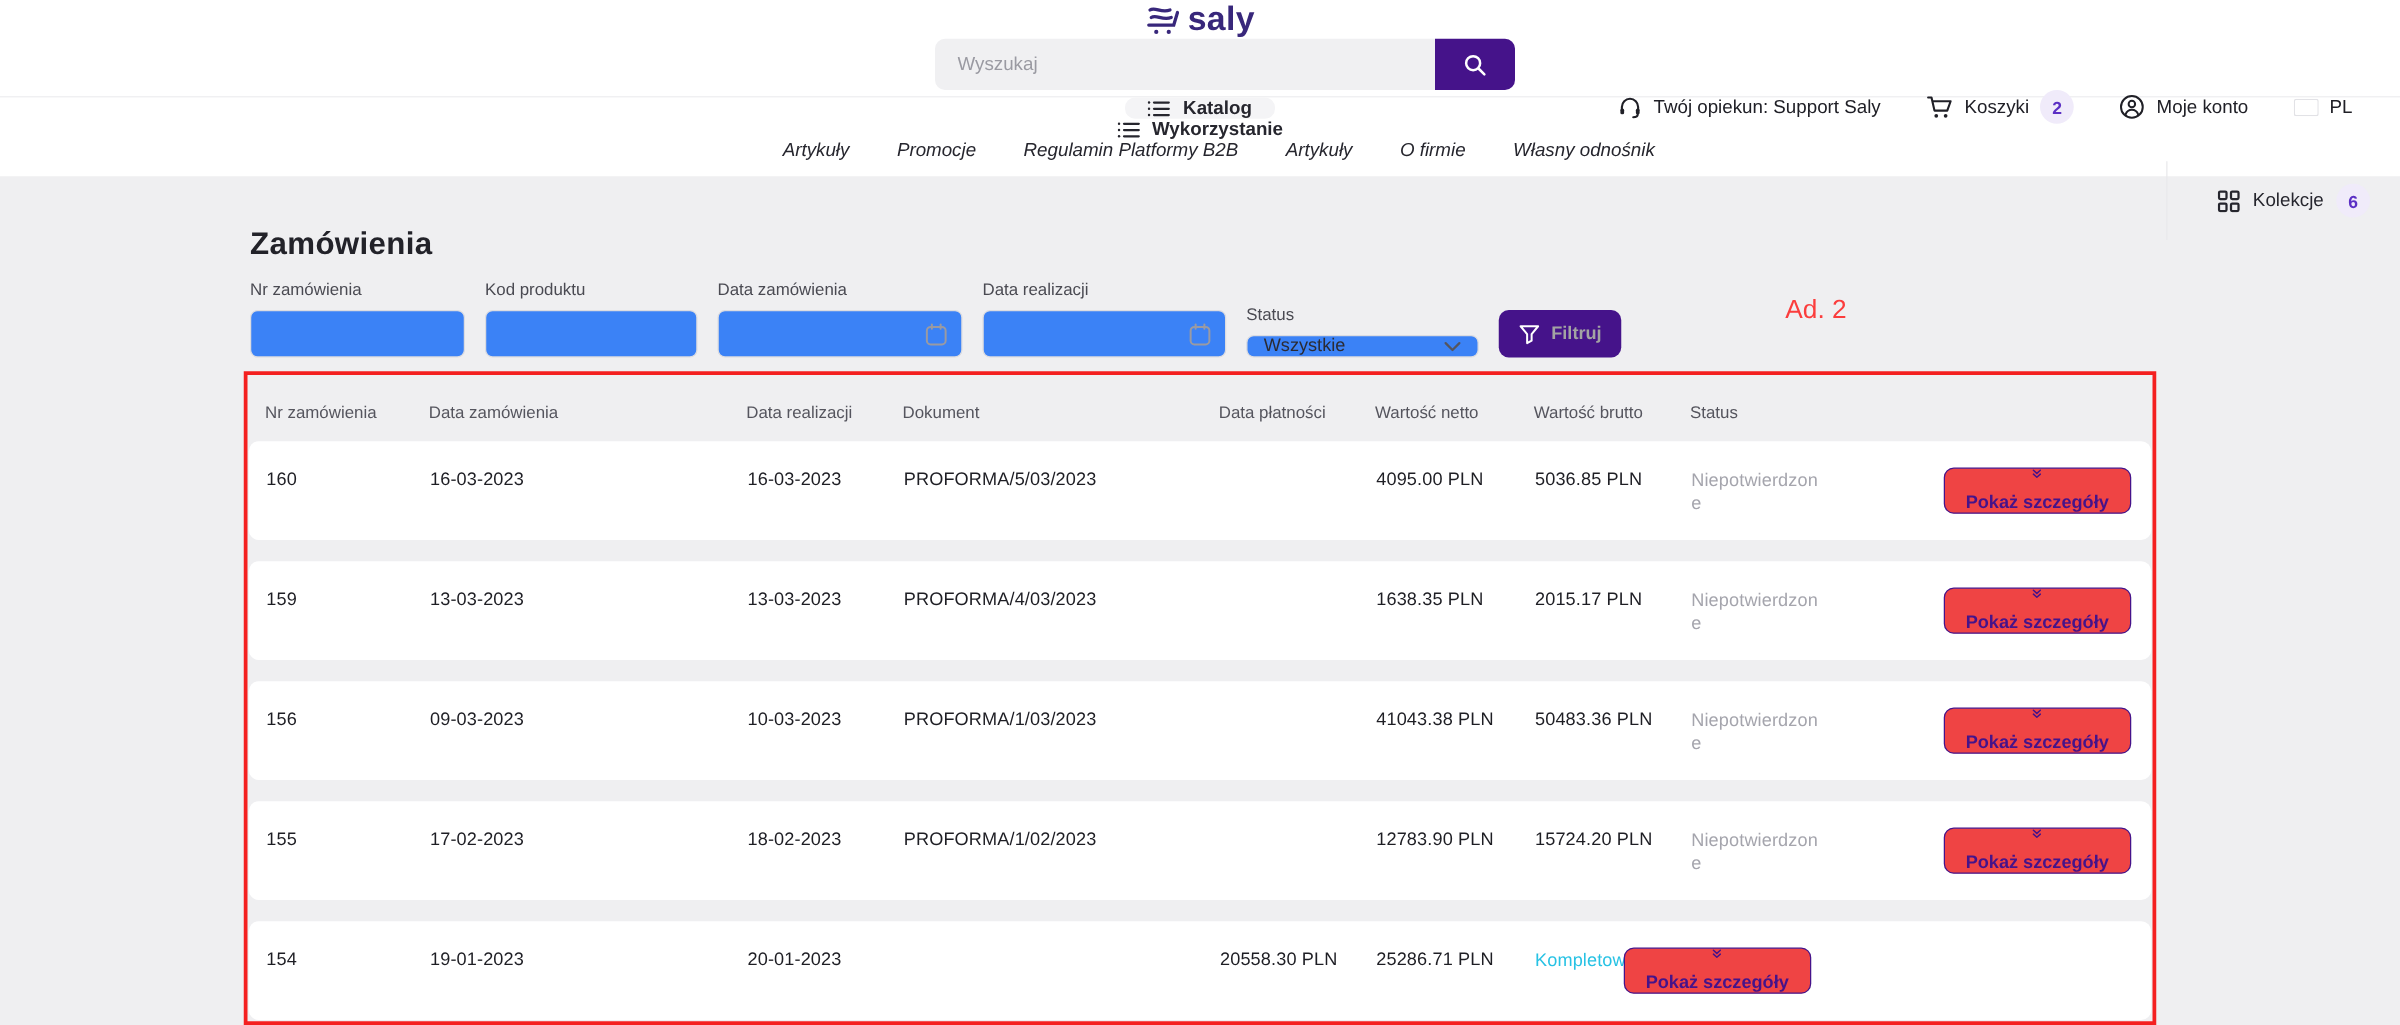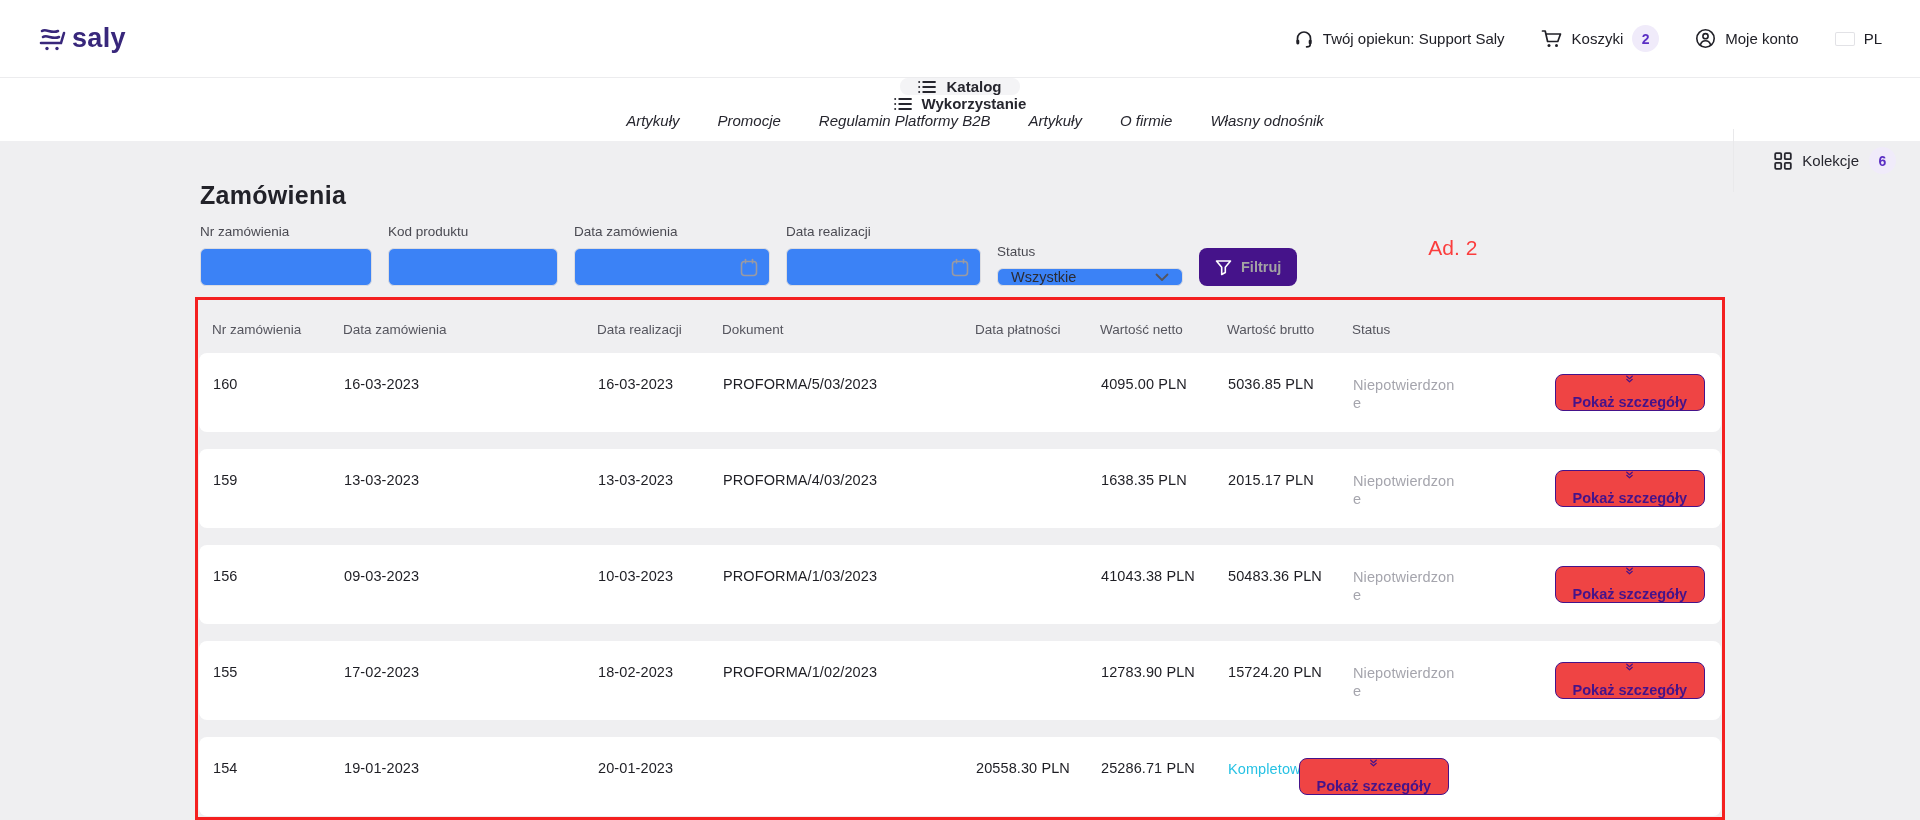--- a/index.html
+++ b/index.html
@@ -16,21 +16,21 @@
     --badge-bg:#f0ebfa;
     --badge-text:#5b2fc4;
     --field-border:#dcdce0;
   }
   *{box-sizing:border-box;margin:0;padding:0;}
   html,body{width:1920px;height:820px;overflow:hidden;}
   body{font-family:"Liberation Sans", sans-serif;background:var(--page-bg);color:var(--ink);}
   .app{width:1920px;height:820px;position:relative;}
 
   
-  .topbar{height:78px;background:#fff;display:flex;align-items:center;border-bottom:1px solid #ececee;padding:0 38px;}
+  .topbar{height:78px;background:#fff;display:flex;align-items:center;border-bottom:1px solid #ececee;padding:0 38px;flex-direction:column;}
   .logo{display:flex;align-items:center;gap:4px;color:var(--logo);font-weight:800;font-size:27px;letter-spacing:.3px;}
   .searchwrap{display:flex;margin-left:40px;height:41px;}
   .search-input{width:400px;height:41px;background:#f0f0f2;border:none;outline:none;border-radius:8px 0 0 8px;padding:0 18px;font-size:15px;color:#33333a;font-family:inherit;}
   .search-input::placeholder{color:#9a9aa2;}
   .search-btn{width:64px;height:41px;background:var(--accent);border:none;border-radius:0 8px 8px 0;cursor:pointer;display:flex;align-items:center;justify-content:center;}
   .top-right{margin-left:auto;display:flex;align-items:center;gap:36px;font-size:15px;color:#202027;}
   .top-item{display:flex;align-items:center;gap:9px;white-space:nowrap;}
   .badge{width:27px;height:27px;border-radius:50%;background:var(--badge-bg);color:var(--badge-text);font-size:14px;font-weight:700;display:flex;align-items:center;justify-content:center;}
   .flag{width:20px;height:14px;border-radius:2px;overflow:hidden;display:inline-block;box-shadow:0 0 0 1px #e2e2e6 inset;}
   .flag .w{height:7px;background:#fff;}
@@ -84,20 +84,29 @@
       <svg width="30" height="26" viewBox="0 0 30 26" fill="none" stroke="#38277b" stroke-width="2.6" stroke-linecap="round">
         <path d="M4 5 C 8 2, 13 8, 20 5"></path>
         <path d="M5 11 C 9 8, 14 14, 21 11"></path>
         <path d="M3 17 L 23 17 L 26 7"></path>
         <circle cx="9" cy="22.5" r="1.7" fill="#38277b" stroke="none"></circle>
         <circle cx="19" cy="22.5" r="1.7" fill="#38277b" stroke="none"></circle>
       </svg>
       <span>saly</span>
     </div>
 
+    <div class="searchwrap">
+      <input class="search-input" type="text" placeholder="Wyszukaj" style="">
+      <button class="search-btn">
+        <svg width="20" height="20" viewBox="0 0 20 20" fill="none" stroke="#fff" stroke-width="2" stroke-linecap="round">
+          <circle cx="8.5" cy="8.5" r="5.6"></circle>
+            <line x1="13" y1="13" x2="17.5" y2="17.5"></line>
+        </svg>
+      </button>
+    </div>
 
     <div class="top-right">
       <div class="top-item">
         <svg width="20" height="20" viewBox="0 0 20 20" fill="none" stroke="#202027" stroke-width="1.7" stroke-linecap="round">
           <path d="M3.5 12 V 9.5 a 6.5 6.5 0 0 1 13 0 V 12"></path>
           <rect x="2.3" y="10.8" width="3" height="4.6" rx="1.3" fill="#202027" stroke="none"></rect>
           <rect x="14.7" y="10.8" width="3" height="4.6" rx="1.3" fill="#202027" stroke="none"></rect>
           <path d="M16.2 15.4 c 0 1.8 -2 2.4 -3.6 2.4"></path>
         </svg>
         <span>Twój opiekun: Support Saly</span>

